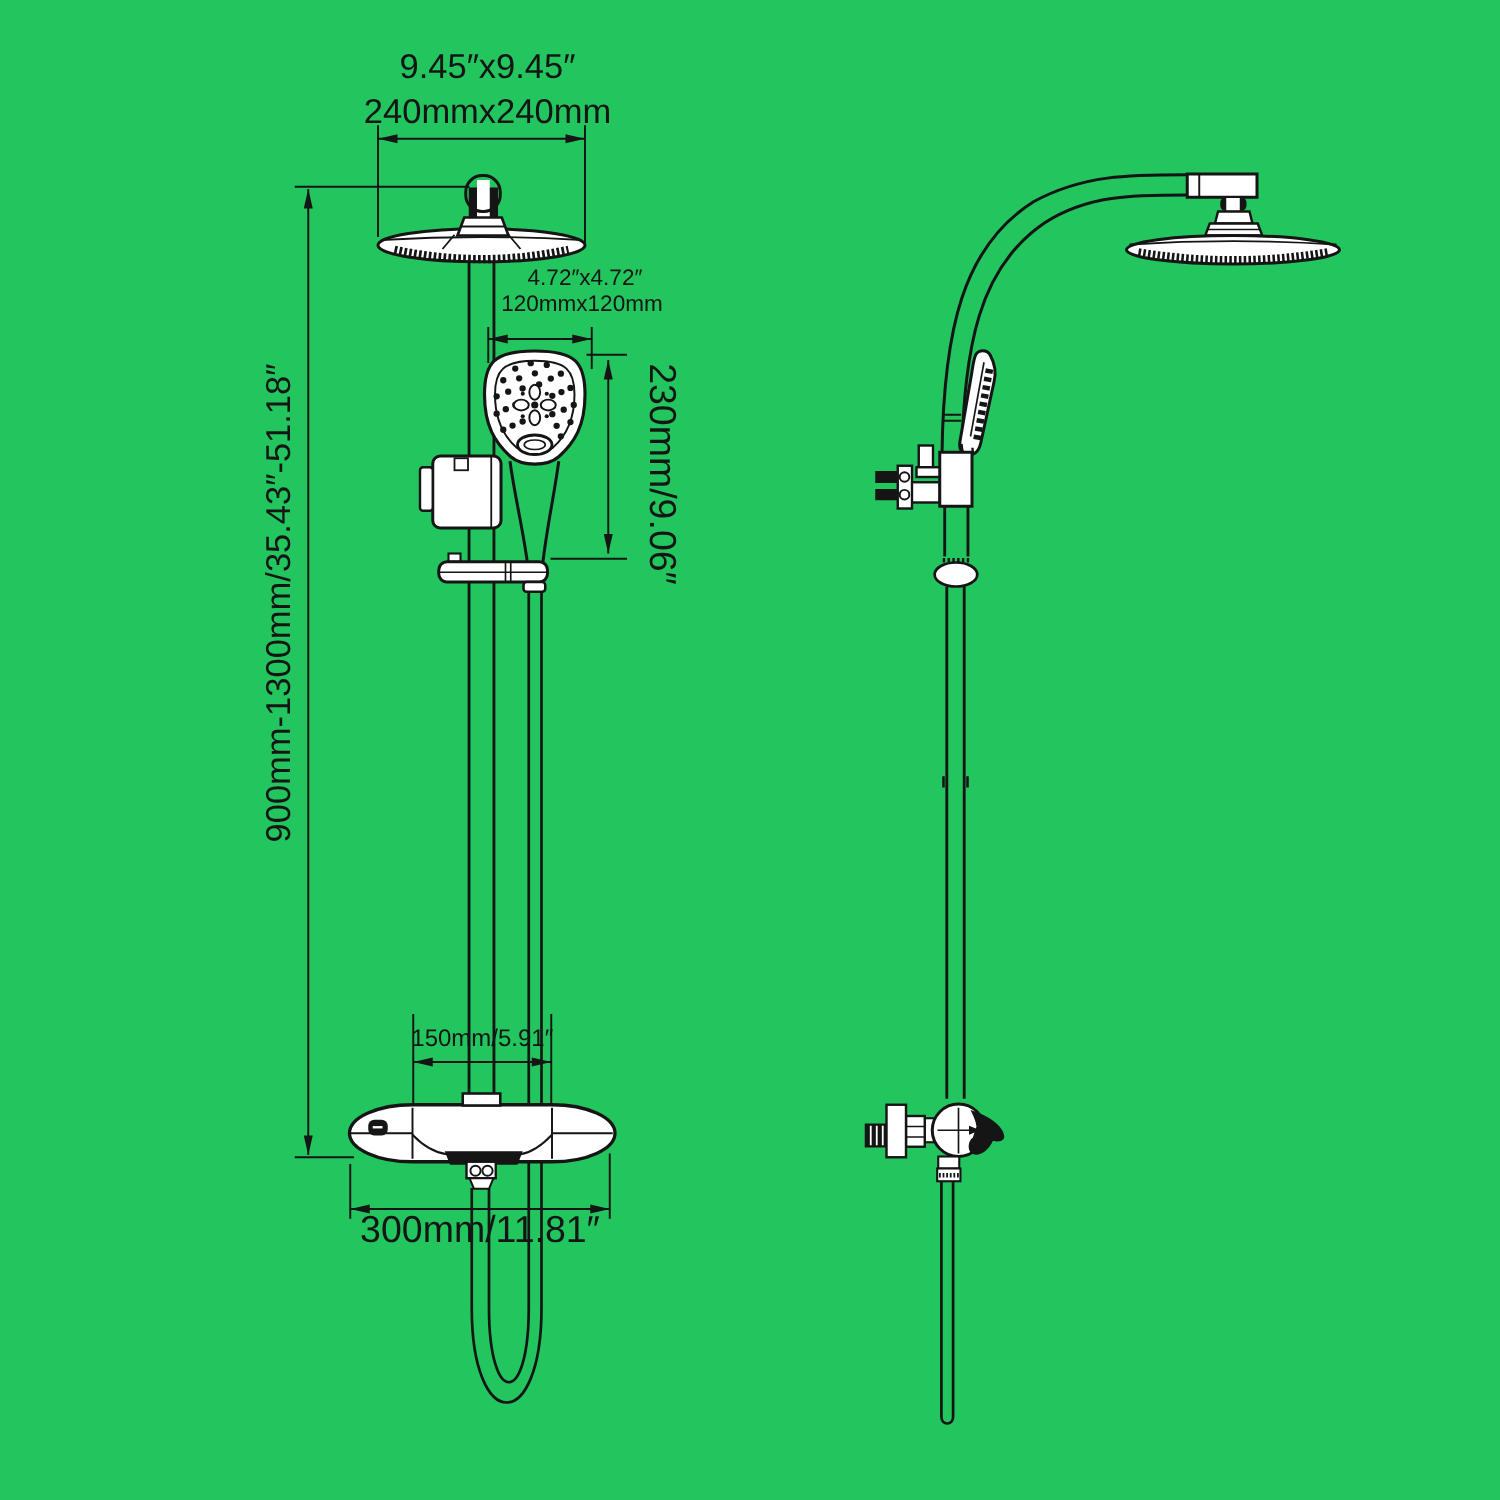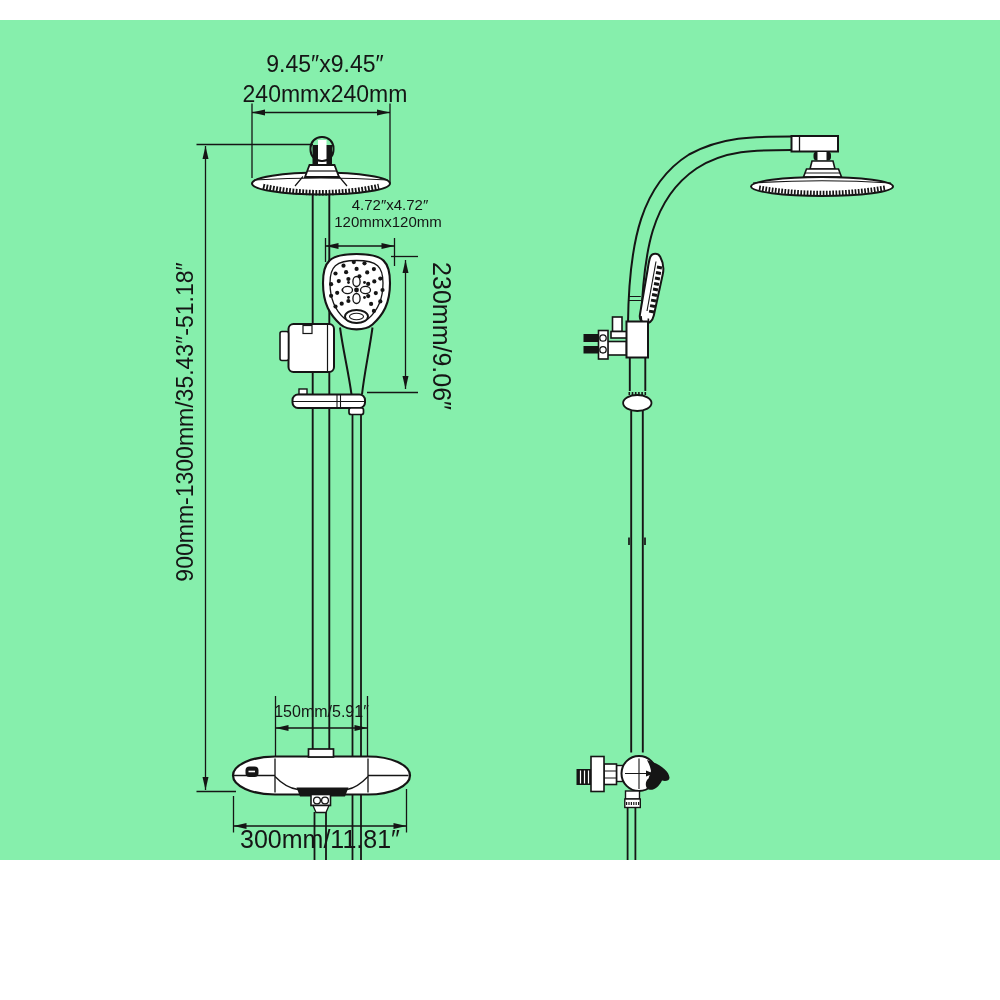--- a/index.html
+++ b/index.html
@@ -1,19 +1,18 @@
 <!DOCTYPE html>
 <html><head>
 <meta charset="utf-8">
 <style>
   html,body{margin:0;padding:0;background:#ffffff;}
   .canvas{
-    width:1000px;height:840px;position:relative;background:#86efac;
+    width:1000px;height:1000px;position:relative;background:#22c55e;
     font-family:"Liberation Sans", sans-serif;
-    margin-top:20px;
   }
   svg text{
     font-family:"Liberation Sans", sans-serif;
     fill:#151515;
   }
 </style>
 </head>
 <body>
 
 <div class="canvas">

